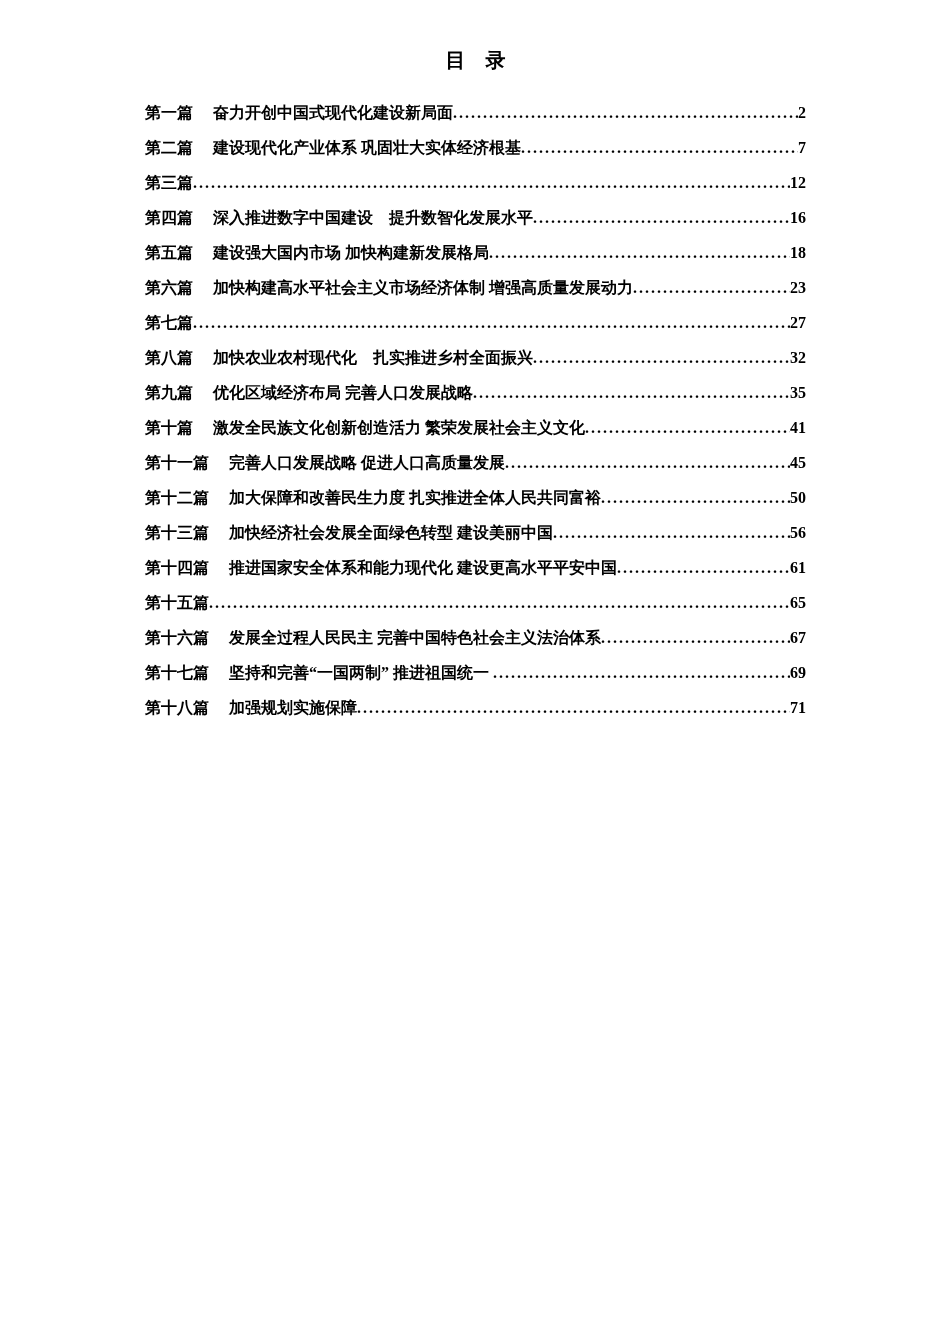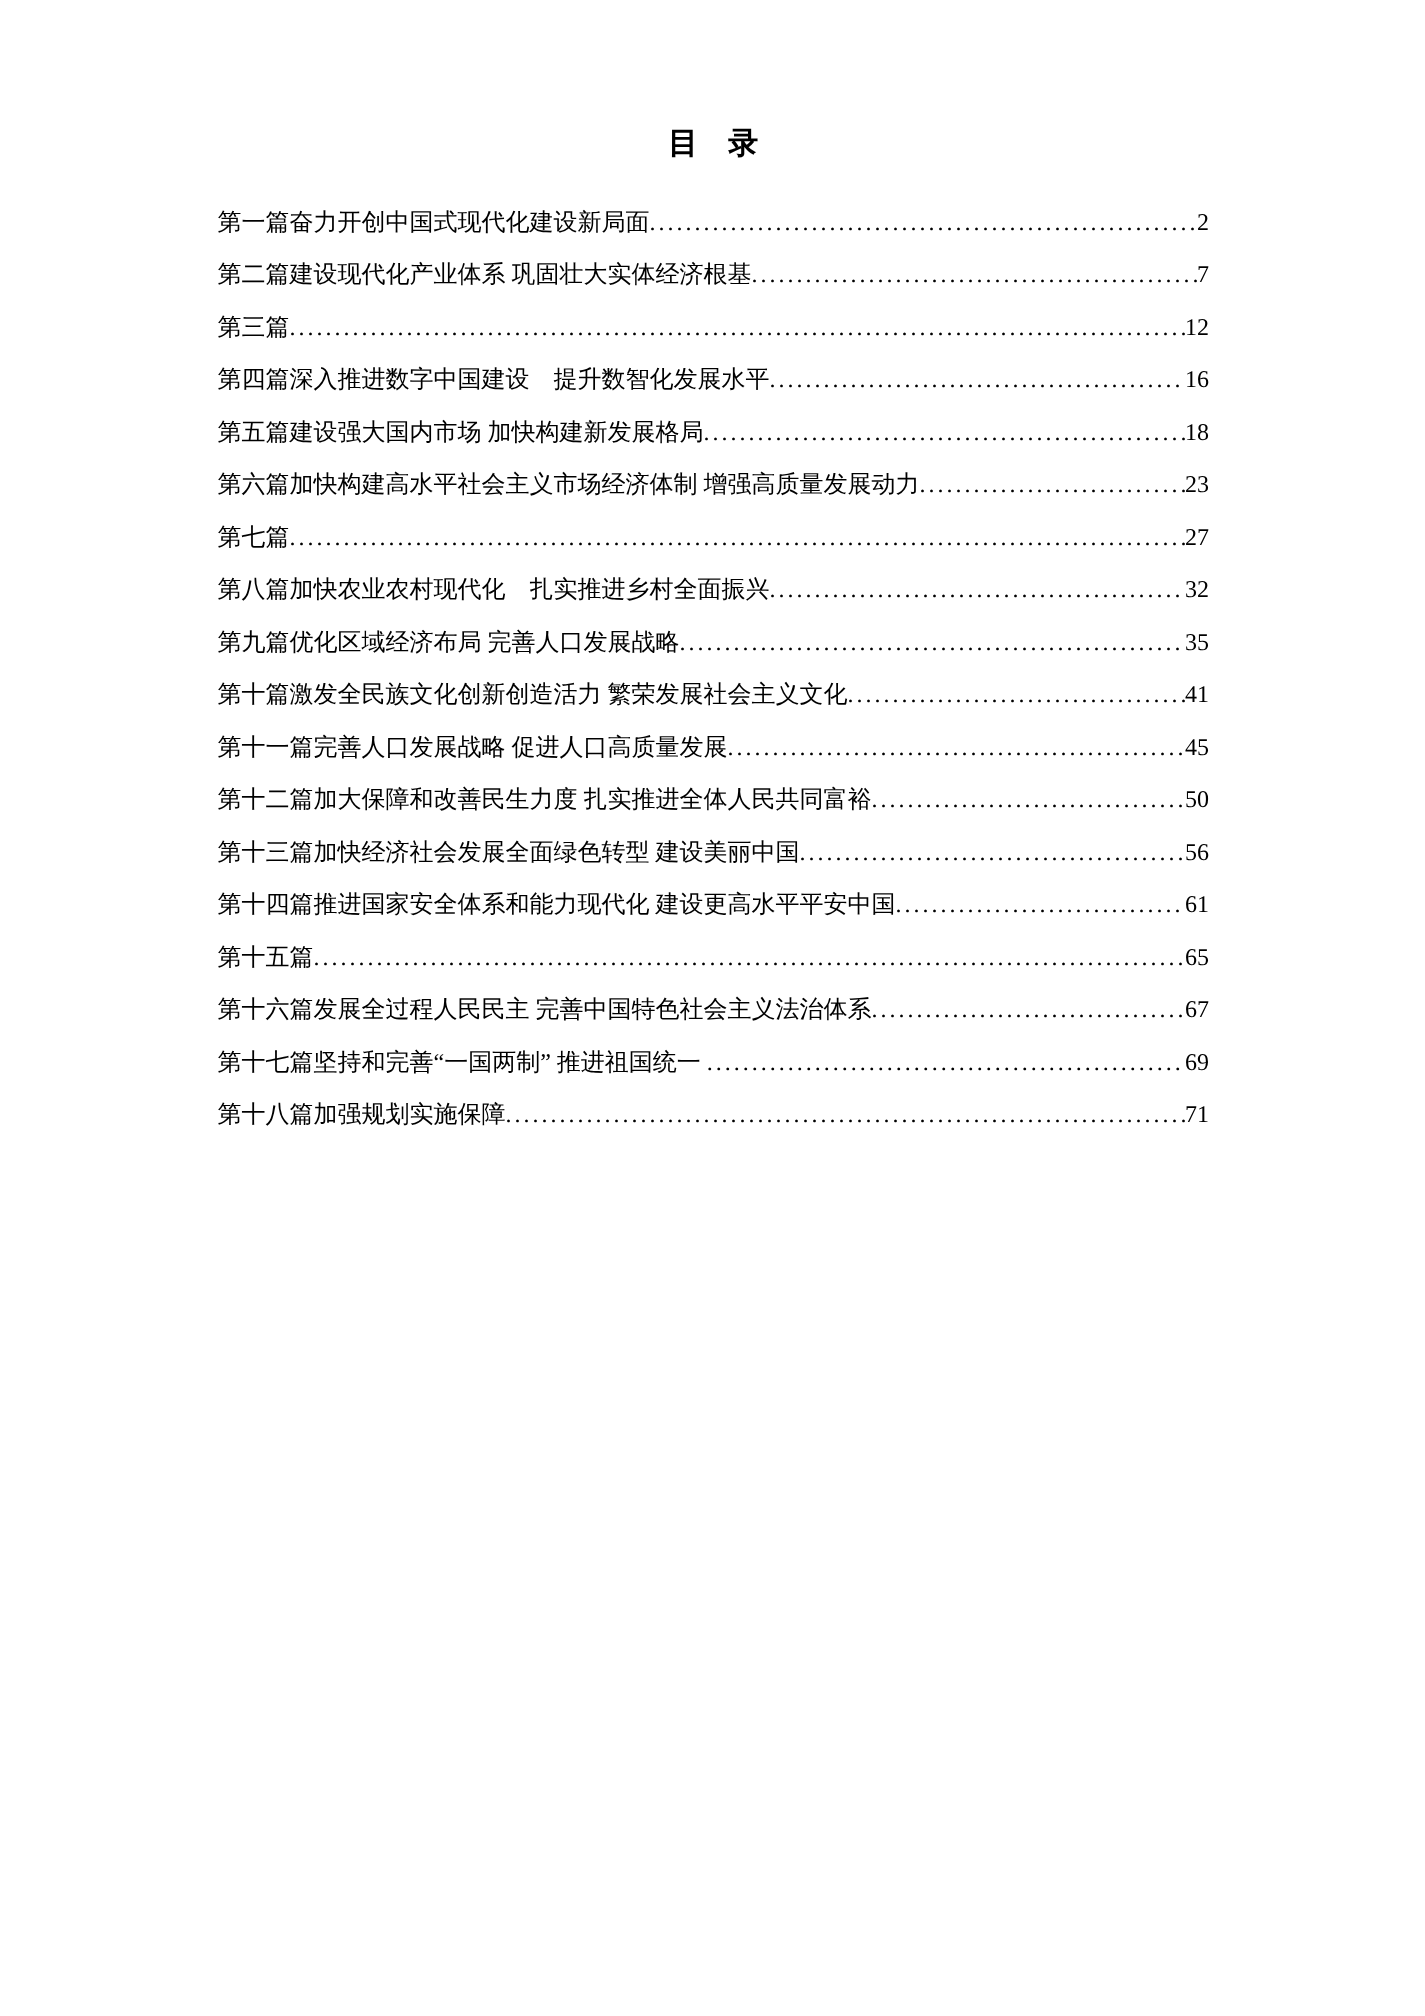--- a/index.html
+++ b/index.html
@@ -15,44 +15,45 @@
     overflow: hidden;
   }
   .page {
     box-sizing: border-box;
     width: 950px;
     height: 1344px;
     padding: 0 144px 0 145px;
   }
   .doc-title {
     margin: 0;
-    padding: 84px 0 0 0;
+    padding: 48px 0 0 0;
     text-align: center;
     font-size: 20px;
     line-height: 24px;
     font-weight: bold;
     color: #000000;
   }
   .toc {
     margin-top: 23px;
   }
   .toc-row {
     display: flex;
     align-items: baseline;
     font-size: 16px;
     line-height: 35px;
     height: 35px;
+    font-weight: bold;
   }
   .toc-label {
     white-space: pre;
     flex: 0 0 auto;
   }
   .toc-title {
     white-space: pre;
-    margin-left: 0;
+    margin-left: 20px;
     flex: 0 0 auto;
   }
   .leader {
     flex: 1 1 auto;
     min-width: 0;
     overflow: hidden;
     white-space: nowrap;
     letter-spacing: 2px;
     font-size: 16px;
   }

